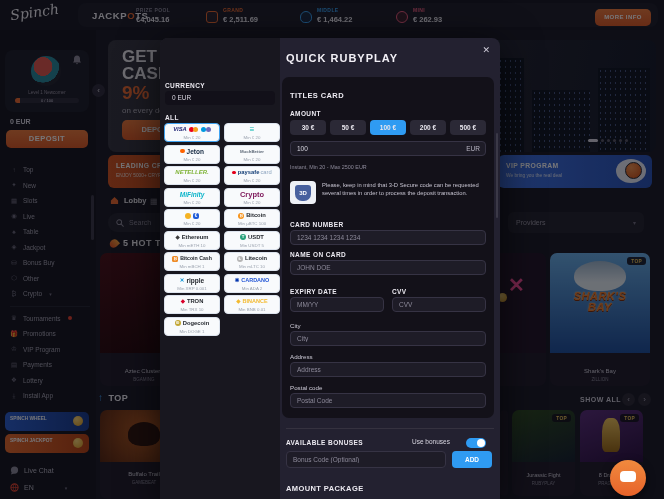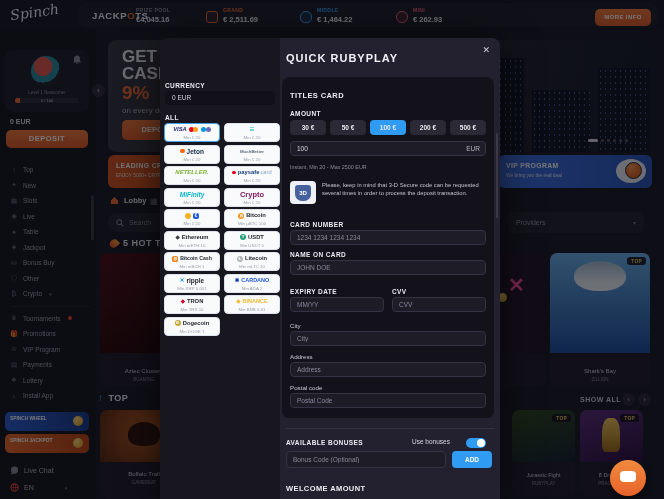--- a/index.html
+++ b/index.html
@@ -345,20 +345,21 @@
       <div class="gprov">BGAMING</div>
     </div>
     <div class="gcard" style="left:392px;top:223px;width:58px;height:133px;">
       <div class="gart" style="background:#231627;"></div>
       <div style="position:absolute;left:20px;top:20px;font-size:20px;font-weight:bold;color:#ff4f9a;">✕</div>
       <div style="position:absolute;left:10px;top:40px;width:9px;height:9px;border-radius:50%;background:radial-gradient(circle at 35% 30%,#ffd978,#d99a1d);"></div>
     </div>
     <div class="gcard" style="left:454px;top:223px;width:100px;height:133px;">
       <div class="gart" style="background:linear-gradient(180deg,#6ab0e8,#1d4f9c);"></div>
       <div style="position:absolute;left:24px;top:8px;width:52px;height:30px;border-radius:50% 50% 45% 45%;background:linear-gradient(180deg,#9fb9cf,#e9f1f7 70%);"></div>
+      <div class="shark-word"><span>SHARK'S</span><br><span>BAY</span></div>
       <div class="top-badge">TOP</div>
       <div class="gtitle">Shark's Bay</div>
       <div class="gprov">ZILLION</div>
     </div>
 
     <div class="sec-head" style="left:2px;top:362px;">
       <span class="up-ar">↑</span>
       <span>TOP</span>
     </div>
     <div class="show-all">SHOW ALL</div>
@@ -572,20 +573,20 @@
     </div>
 
     <div class="m-div2"></div>
     <div class="f-lab" style="left:126px;top:401px;">AVAILABLE BONUSES</div>
     <div class="use-bon" style="left:252px;top:400px;">Use bonuses</div>
     <div class="toggle" style="left:306px;top:400px;">
         <div class="knob"></div>
       </div>
     <input class="f-input" style="left: 126px; top: 413px; width: 160px; height: 17px;" placeholder="Bonus Code (Optional)">
     <div class="add-btn" style="left:292px;top:413px;">ADD</div>
-    <div class="f-lab" style="left:126px;top:446px;font-size:7.5px;">WELCOME AMOUNT</div>
+    <div class="f-lab" style="left:126px;top:446px;font-size:7.5px;">AMOUNT PACKAGE</div>
     <div class="scroll-thumb" style="left:336px;top:95px;width:2px;height:85px;"></div>
   </div>
 
   <div class="chat">
       <div class="chat-glyph"></div>
     </div>
 </div>
 
 </body></html>

